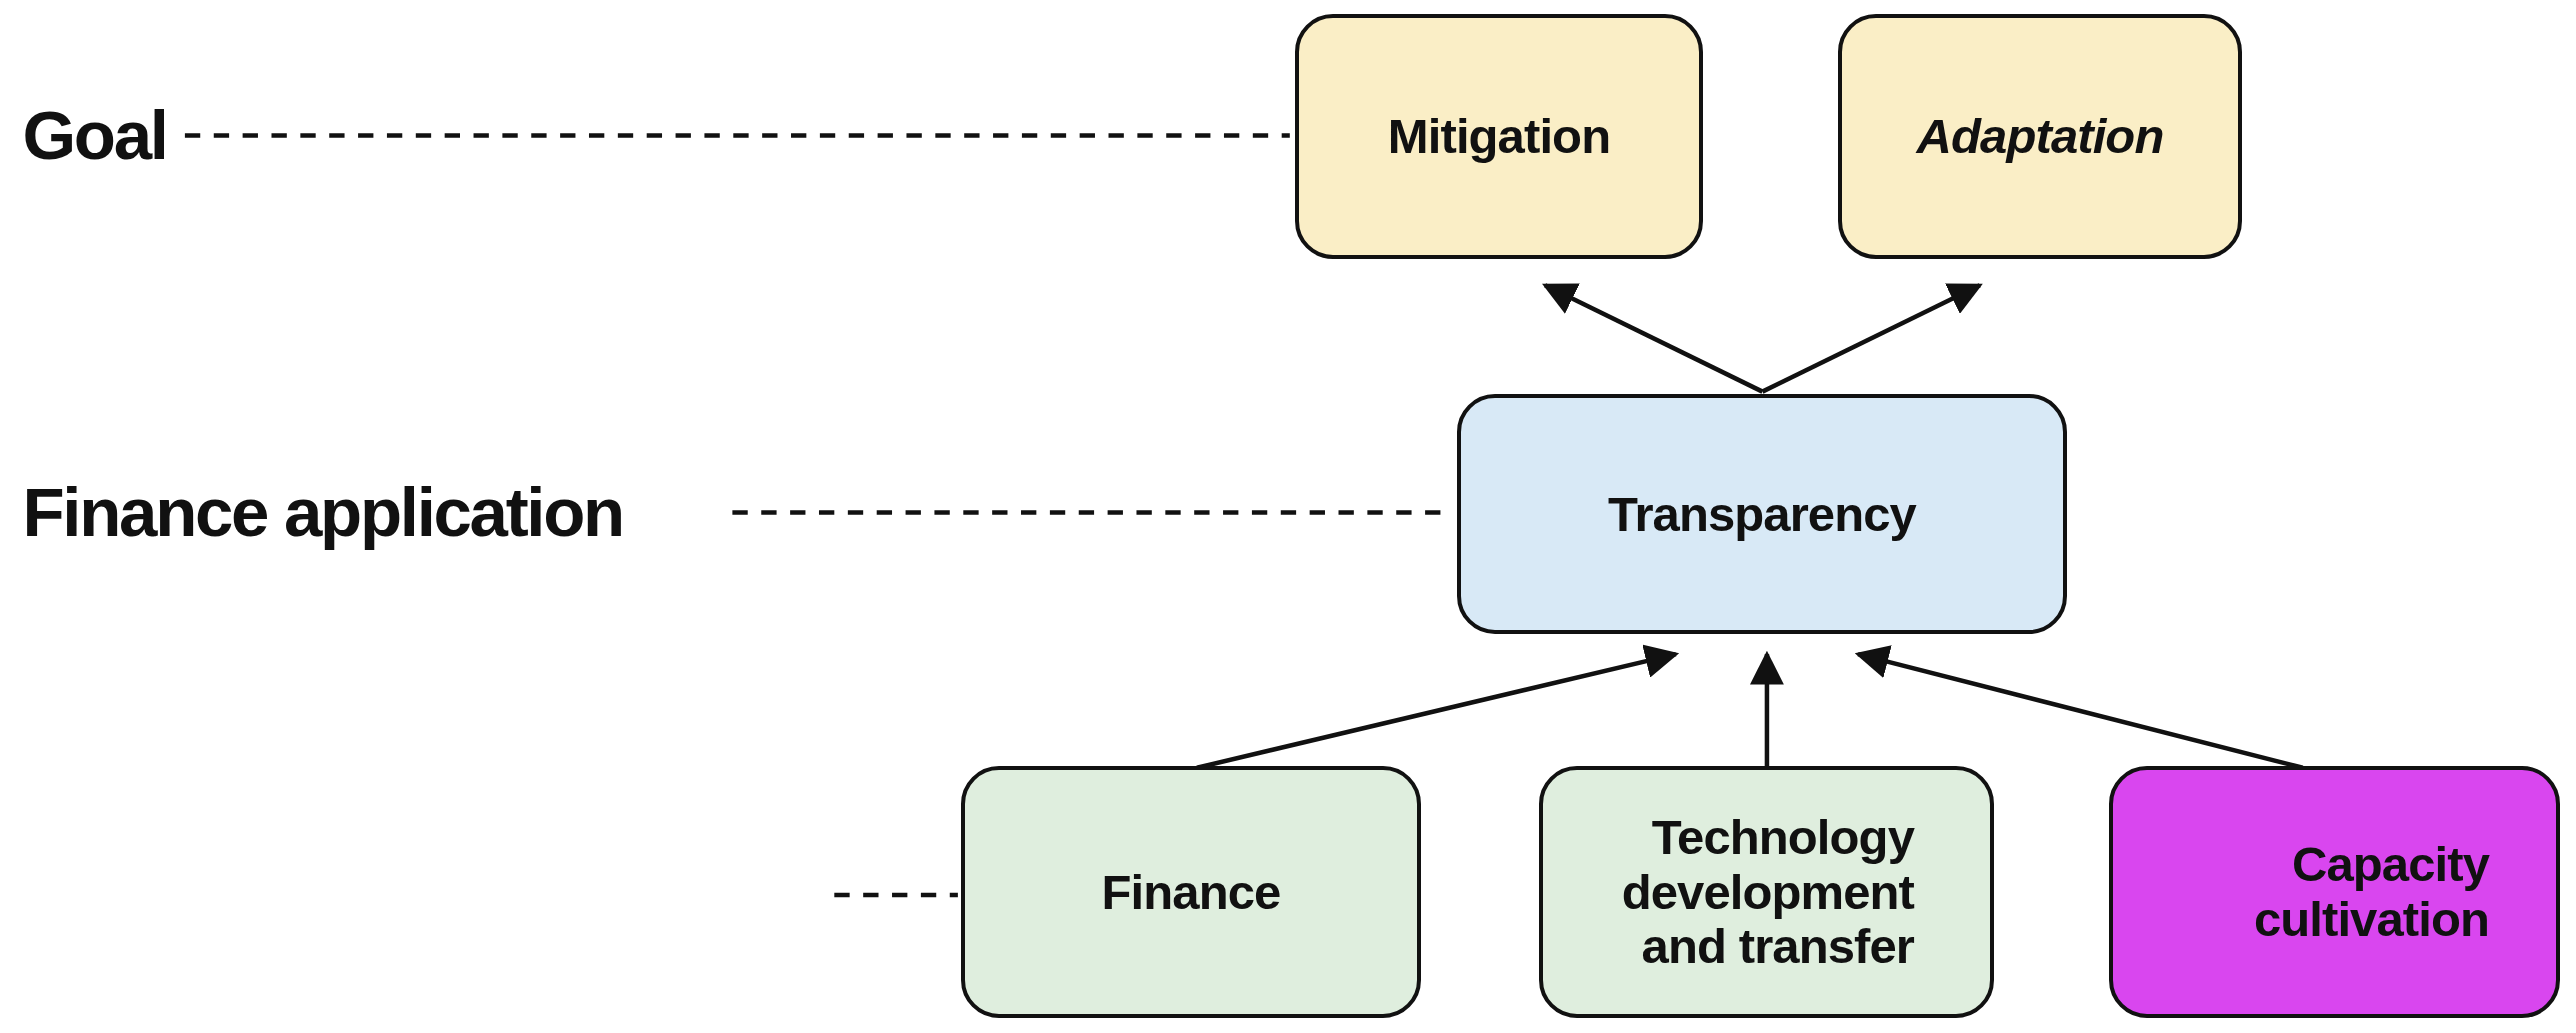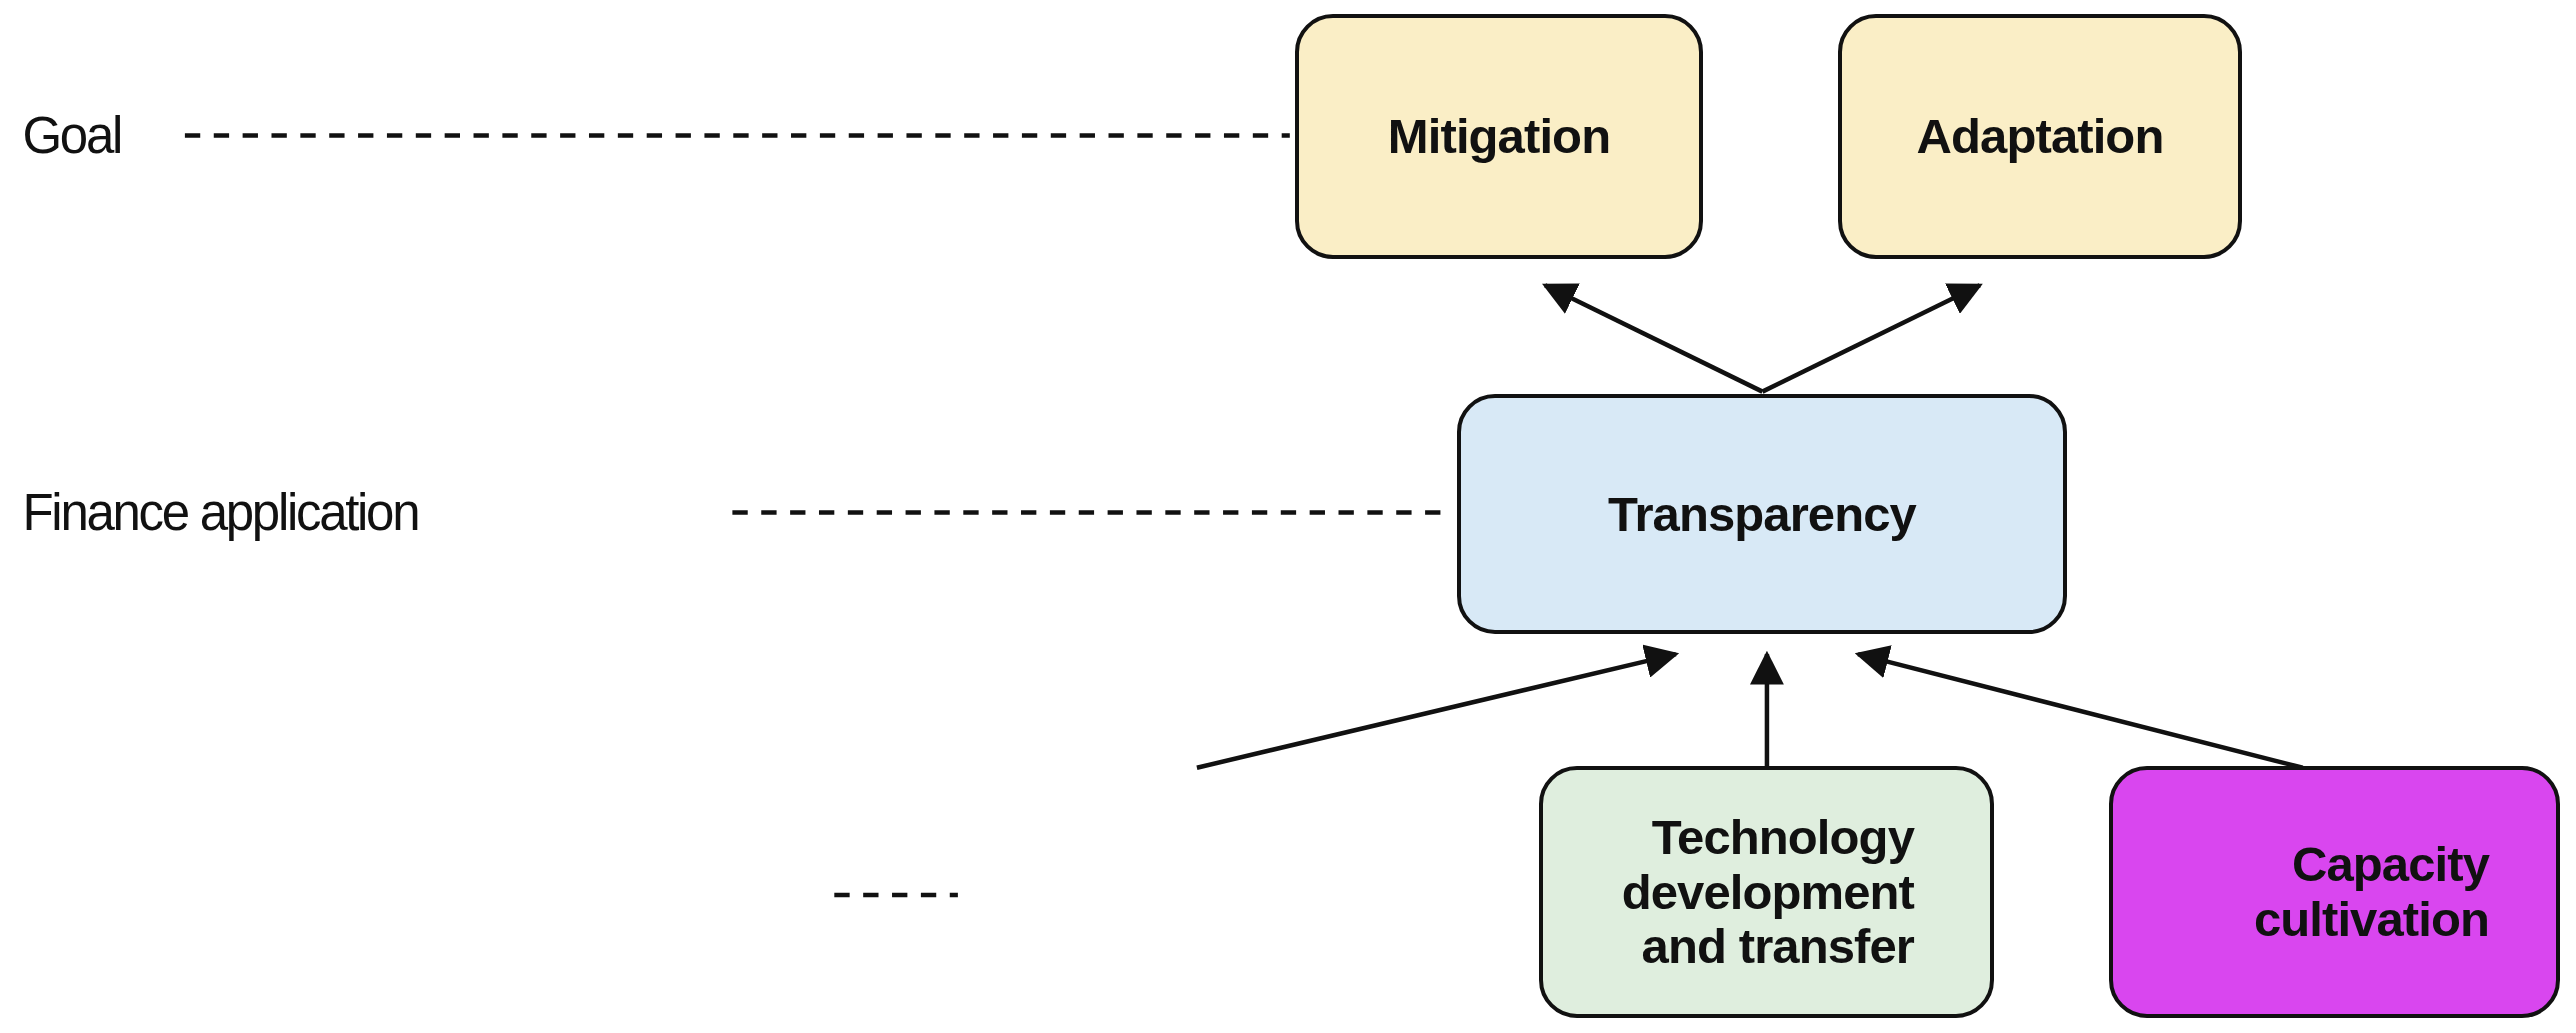--- a/index.html
+++ b/index.html
@@ -19,22 +19,22 @@
     position: absolute;
     left: 0; top: 0;
     width: 2576px;
     height: 1034px;
     pointer-events: none;
   }
   .row-label {
     position: absolute;
     left: 22.5px;
     transform: translateY(-50%);
-    font-size: 51px;
-    font-weight: 400;
+    font-size: 69px;
+    font-weight: 700;
     letter-spacing: -2.3px;
     color: #111111;
     white-space: nowrap;
   }
   .node {
     position: absolute;
     box-sizing: border-box;
     border: 4.5px solid #111111;
     border-radius: 38px;
     display: flex;
@@ -43,21 +43,21 @@
     text-align: right;
     color: #111111;
     font-size: 49px;
     font-weight: 700;
     letter-spacing: -0.9px;
     line-height: 1.12;
   }
   .node .node-label { display: block; }
   
   #node-mitigation   { left: 1295px; top: 14.4px;  width: 408px; height: 245px; }
-  #node-adaptation   { left: 1838px; top: 14.4px;  width: 404px; height: 245px; }
+  #node-adaptation   { left: 1838px; top: 14.4px;  width: 404px; height: 245px; font-style: italic; }
   #node-transparency { left: 1457px; top: 394px; width: 610px; height: 240px; }
   #node-finance      { left: 961px; top: 766px; width: 460px; height: 252px; }
   #node-technology   { left: 1539px; top: 766px; width: 455px; height: 252px; padding: 0 76px; }
   #node-capacity     { left: 2109px; top: 766px; width: 451px; height: 252px; padding: 0 67px; }
   
   #row-label-goal { top: 135px; }
   #row-label-common-application { top: 512px; }
   #row-label-implementation-method { top: 895px; }
 </style>
 </head>
@@ -91,20 +91,23 @@
     <span class="node-label">Mitigation</span>
   </div>
   <div class="node" id="node-adaptation" style="background-color: rgb(250, 238, 198);">
     <span class="node-label">Adaptation</span>
   </div>
 
   <div class="node" id="node-transparency" style="background-color: rgb(216, 233, 246);">
     <span class="node-label">Transparency</span>
   </div>
 
+  <div class="node" id="node-finance" style="background-color: rgb(223, 238, 222);">
+    <span class="node-label">Finance</span>
+  </div>
   <div class="node" id="node-technology" style="background-color: rgb(223, 238, 222);">
     <span class="node-label">Technology development and transfer</span>
   </div>
   <div class="node" id="node-capacity" style="background-color: #d946ef;">
     <span class="node-label">Capacity cultivation</span>
   </div>
 
 </div>
 
 

